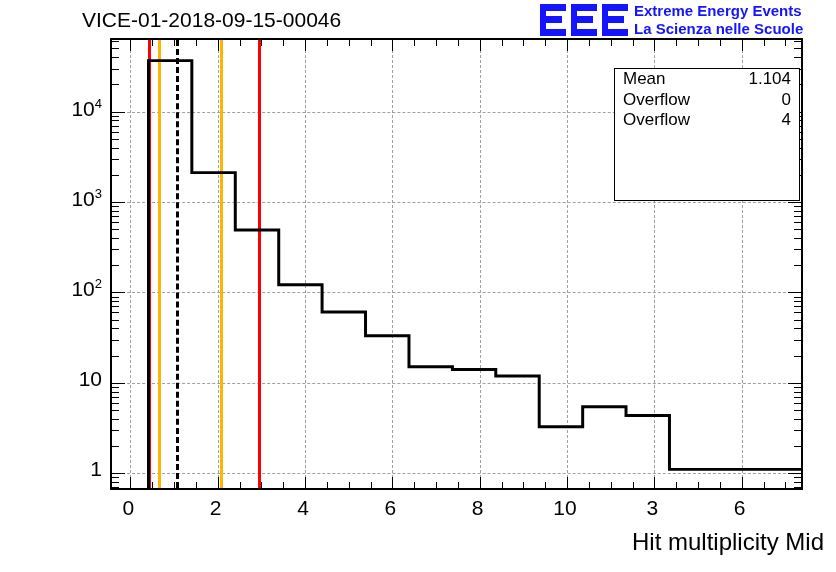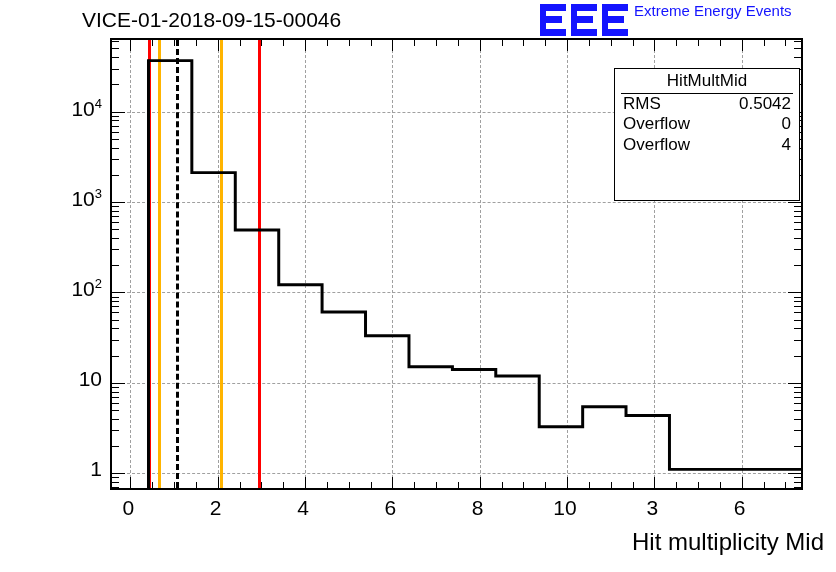--- a/index.html
+++ b/index.html
@@ -12,21 +12,21 @@
 
   
   #eee-logo{position:absolute;left:540px;top:2px;width:296px;height:38px;}
   #eee-mark{position:absolute;left:0px;top:2px;width:88px;height:32px;}
   .eee-letter{position:absolute;top:0;width:26px;height:32px;}
   .eee-letter i{position:absolute;left:0;display:block;background:#1414ff;}
   .eee-letter i.b1{top:0px;width:26px;height:7px;}
   .eee-letter i.b2{top:12px;width:22px;height:7px;}
   .eee-letter i.b3{top:25px;width:26px;height:7px;}
   .eee-letter i.stem{top:0px;left:0px;width:6px;height:32px;}
-  #eee-text{position:absolute;left:94px;top:0px;color:#1414ff;font-size:15px;line-height:18px;}
+  #eee-text{position:absolute;left:94px;top:0px;color:#1414ff;font-size:15px;line-height:18px;font-weight:bold;}
   #eee-text div{white-space:nowrap;}
 
   
   #frame{position:absolute;left:110px;top:38px;width:693px;height:452px;
          border:2px solid #000;box-sizing:border-box;background:transparent;}
 
   
   .gridv{position:absolute;top:0;bottom:0;width:0;border-left:1px dashed #a0a0a0;}
   .gridh{position:absolute;left:0;right:0;height:0;border-top:1px dashed #a0a0a0;}
 
@@ -81,20 +81,21 @@
     </span>
     <span class="eee-letter" style="left:62px">
       <i class="stem"></i>
         <i class="b1"></i>
         <i class="b2"></i>
         <i class="b3"></i>
     </span>
   </div>
   <div id="eee-text">
     <div>Extreme Energy Events</div>
+    <div>La Scienza nelle Scuole</div>
   </div>
 </div>
 
 <div id="frame">
   <div id="grid-layer">
       <div class="gridv" style="left: 18.3403px;"></div>
       <div class="gridv" style="left: 105.675px;"></div>
       <div class="gridv" style="left: 193.009px;"></div>
       <div class="gridv" style="left: 280.344px;"></div>
       <div class="gridv" style="left: 367.679px;"></div>
@@ -285,25 +286,24 @@
     <div class="ylab" style="right: 734px; top: 457.232px;">1</div>
     <div class="ylab" style="right: 734px; top: 366.832px;">10</div>
     <div class="ylab" style="right: 734px; top: 276.432px;">10<sup>2</sup></div>
     <div class="ylab" style="right: 734px; top: 186.032px;">10<sup>3</sup></div>
     <div class="ylab" style="right: 734px; top: 95.6322px;">10<sup>4</sup></div>
   </div>
 
 <div id="x-axis-title">Hit multiplicity Mid</div>
 
 <div id="stats-box">
-  <div id="stats-title">HitMultMid</div>
   <div id="stats-rows">
       <div class="stat-row">
-        <span class="k">RMS</span>
-        <span class="v">0.5042</span>
+        <span class="k">Mean</span>
+        <span class="v">1.104</span>
       </div>
       <div class="stat-row">
         <span class="k">Overflow</span>
         <span class="v">0</span>
       </div>
       <div class="stat-row">
         <span class="k">Overflow</span>
         <span class="v">4</span>
       </div>
     </div>

